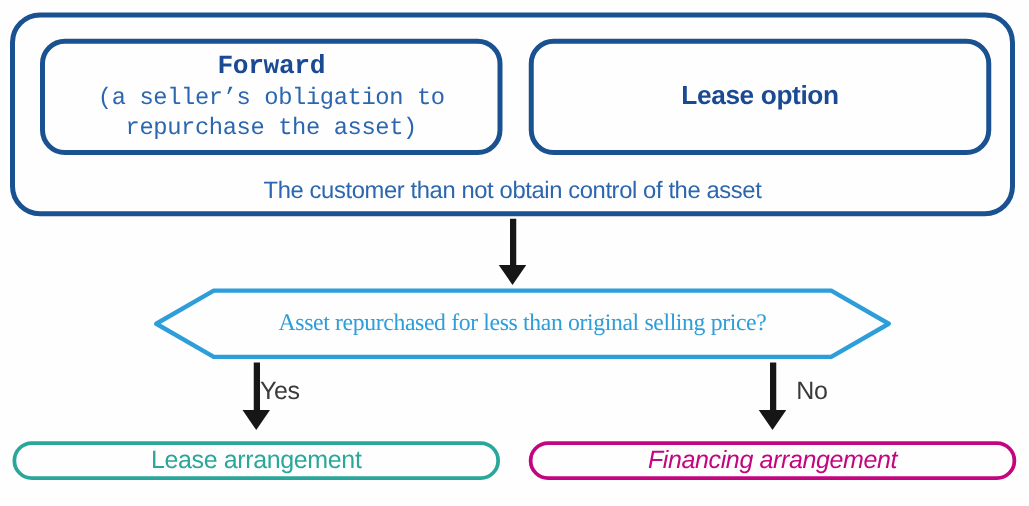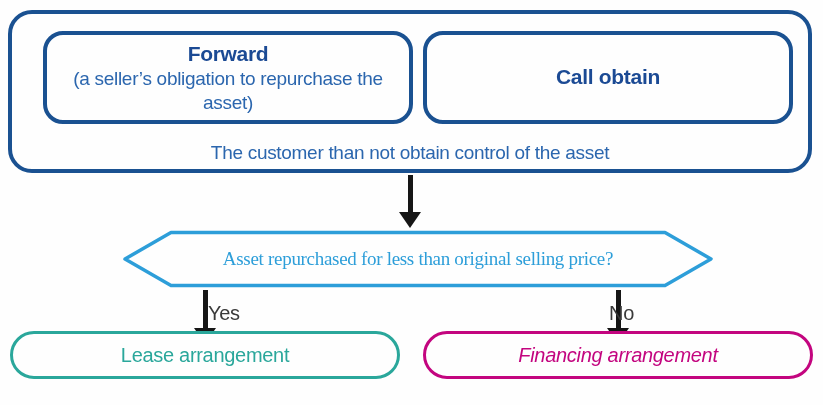--- a/index.html
+++ b/index.html
@@ -34,21 +34,21 @@
   }
   .option-box{
     position:absolute;top:31px;width:370px;height:93px;
     border:4px solid var(--dark-blue);
     border-radius:20px;
     display:flex;flex-direction:column;align-items:center;justify-content:center;
     text-align:center;
     padding:2px 12px;
     background:var(--background);
   }
-  .option-box.left{left:43px;}
+  .option-box.left{left:32px;font-family:Liberation Mono, monospace;}
   .option-box.right{left:423px;}
   .option-title{
     font-size:21px;font-weight:bold;color:var(--heading-blue);
     line-height:1.25;
   }
   .option-desc{
     font-size:19px;color:var(--body-blue);line-height:1.22;
   }
   .caption{
     position:absolute;left:8px;top:139px;width:804px;height:28px;
@@ -68,35 +68,35 @@
     border-top:16px solid var(--arrow-black);
   }
   .arrow.main{left:399px;top:175px;height:53px;}
   .arrow.yes{left:194px;top:290px;height:54px;}
   .arrow.no{left:607px;top:290px;height:54px;}
   .branch-label{
     position:absolute;top:302px;
     font-size:20px;color:var(--label-gray);
   }
   .branch-label.yes{left:208px;}
-  .branch-label.no{left:609px;}
+  .branch-label.no{left:637px;}
   
   .hexagon{
     position:absolute;left:121px;top:229px;width:594px;height:60px;font-family:Liberation Serif, serif;
   }
   .hexagon svg{position:absolute;left:0;top:0;width:100%;height:100%;display:block;}
   .hexagon .question{
     position:absolute;inset:0;
     display:flex;align-items:center;justify-content:center;
     font-size:19px;color:var(--light-blue);
     text-align:center;
   }
   
   .outcome-box{
-    position:absolute;top:331px;width:390px;height:48px;
+    position:absolute;top:353px;width:390px;height:31px;
     border-radius:24px;
     display:flex;align-items:center;justify-content:center;
     font-size:20px;
     background:var(--background);
   }
   .outcome-box.lease{left:10px;border:3.5px solid var(--teal);color:var(--teal);}
   .outcome-box.financing{left:423px;border:3.5px solid var(--magenta);color:var(--magenta);font-style:italic;}
 </style>
 </head>
 <body>
@@ -104,21 +104,21 @@
 <div class="canvas">
 
   <div class="outer-box"></div>
 
   <div class="option-box left">
     <div class="option-title">Forward</div>
     <div class="option-desc">(a seller’s obligation to repurchase the asset)</div>
   </div>
 
   <div class="option-box right">
-    <div class="option-title">Call obtain</div>
+    <div class="option-title">Lease option</div>
   </div>
 
   <div class="caption">The customer than not obtain control of the asset</div>
 
   <div class="arrow main">
     <div class="shaft"></div>
     <div class="head"></div>
   </div>
 
   <div class="hexagon">

